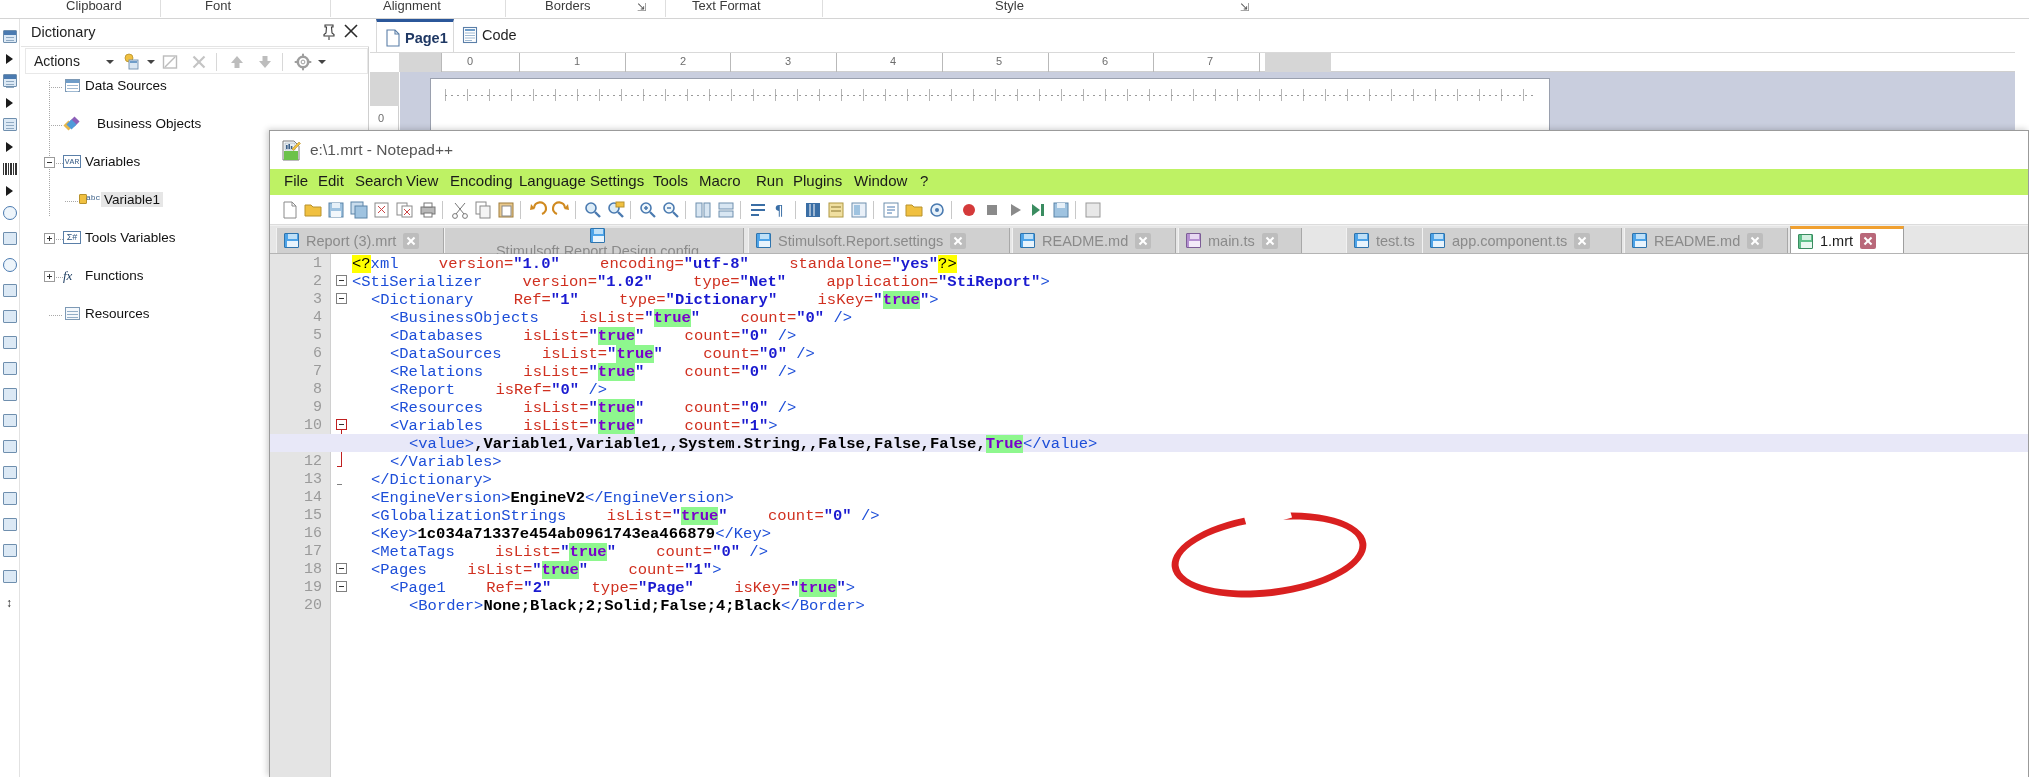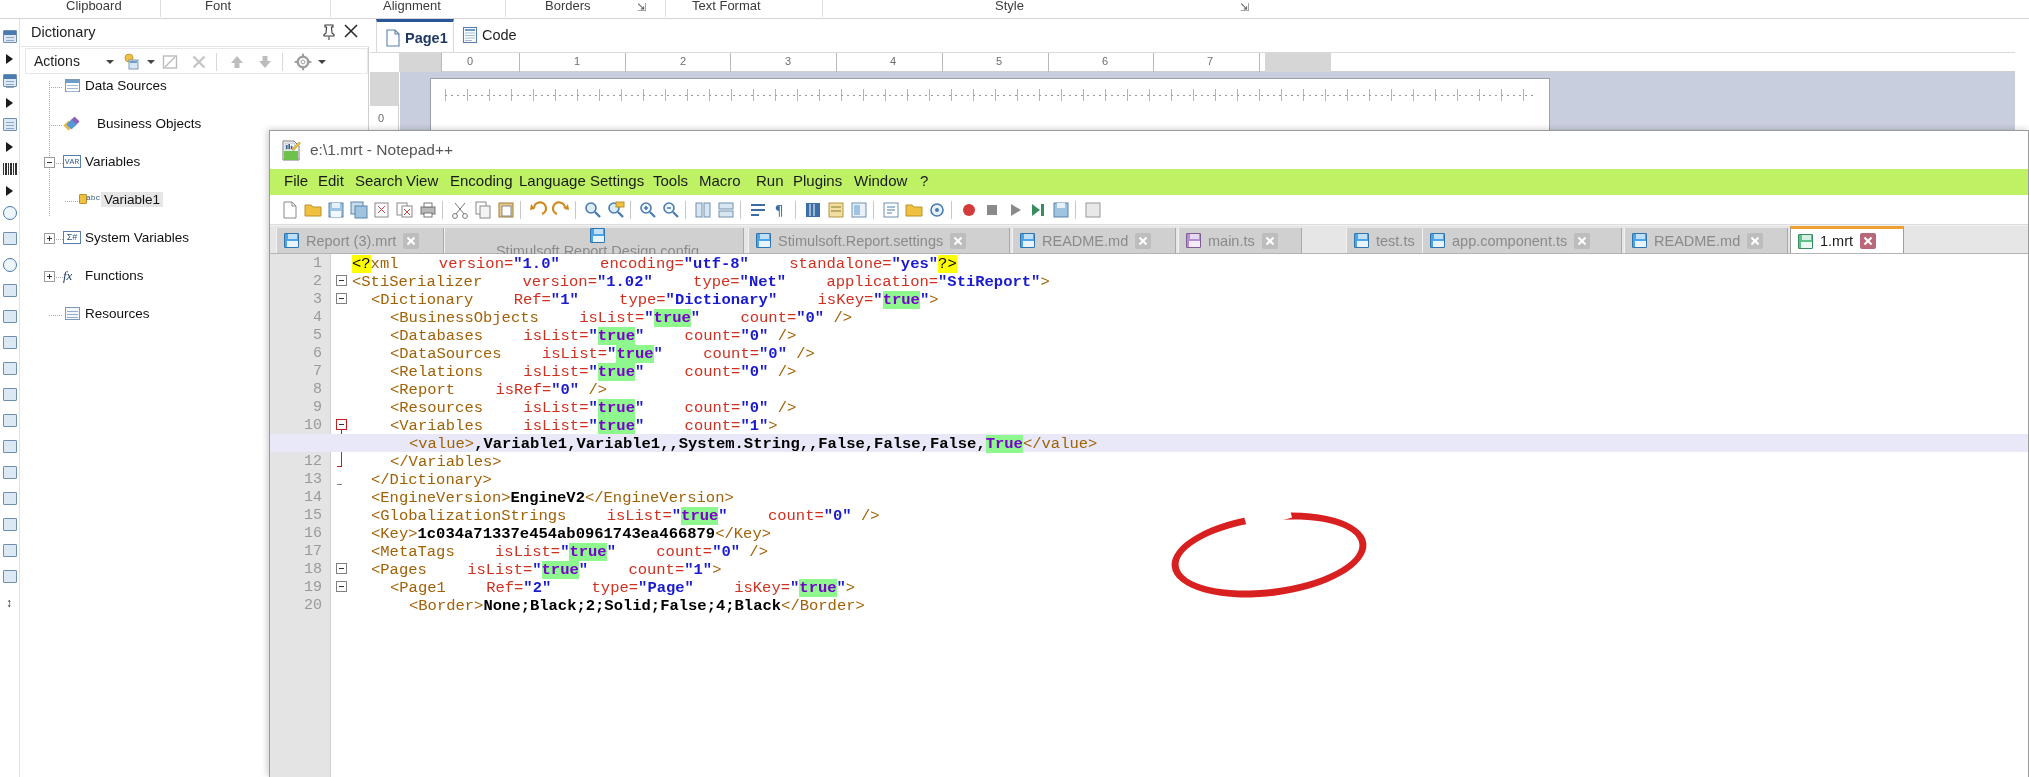--- a/index.html
+++ b/index.html
@@ -238,21 +238,21 @@
     position:absolute; left:82px; top:0; right:0; height:524px; background:#ffffff;
   }
   .ln-num {
     position:absolute; right:8px; font-size:15px; color:#9a9a9a;
     font-family:"Liberation Mono","DejaVu Sans Mono",monospace; text-align:right;
   }
   .code-line {
     position:absolute; left:0; white-space:pre; font-size:15.5px; line-height:18px;
     font-family:"Liberation Mono","DejaVu Sans Mono",monospace;
   }
-  .code-line .tag   { color:#a16207; }
+  .code-line .tag   { color:#1d4ed8; }
   .code-line .attr  { color:#d03020;margin-left:31px; }
   .code-line .quote { color:#1a1ad0; font-weight:bold; }
   .code-line .hl    { background:#8ef78e; color:#7a00cc; font-weight:bold; }
   .code-line .pi    { background:#ffff00; color:#000000; }
   .code-line .txt   { color:#000000; font-weight:bold; }
   .row-hl {
     position:absolute; left:0; width:1758px; height:18px; background:#e8e8f8;
   }
   .fold-box {
     position:absolute; width:11px; height:11px; border:1px solid #808080; background:#ffffff;
@@ -485,21 +485,21 @@
           </div>
         <div class="lbl sel" style="left:80px">Variable1</div>
       </div>
 
       <div class="tnode" style="top:76px">
         <div class="expander plus" style="left:23px"></div>
         <div class="dotline-h" style="left:35px; top:10px; width:7px;"></div>
         <div class="ico" style="left:42px">
             <div class="ic-sigma">Σ#</div>
           </div>
-        <div class="lbl" style="left:64px">System Variables</div>
+        <div class="lbl" style="left:64px">Tools Variables</div>
       </div>
 
       <div class="tnode" style="top:95px">
         <div class="expander plus" style="left:23px"></div>
         <div class="dotline-h" style="left:35px; top:10px; width:7px;"></div>
         <div class="ico" style="left:42px">
             <div class="ic-fx">fx</div>
           </div>
         <div class="lbl" style="left:64px">Functions</div>
       </div>

